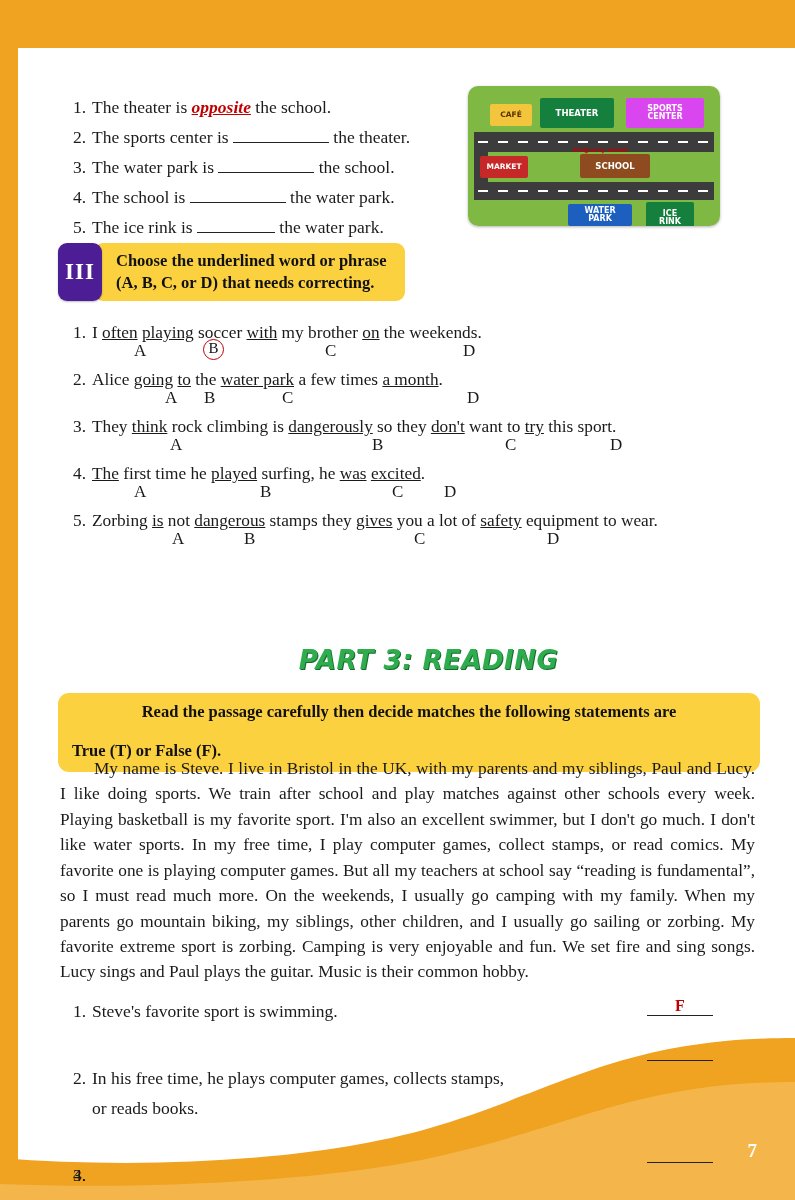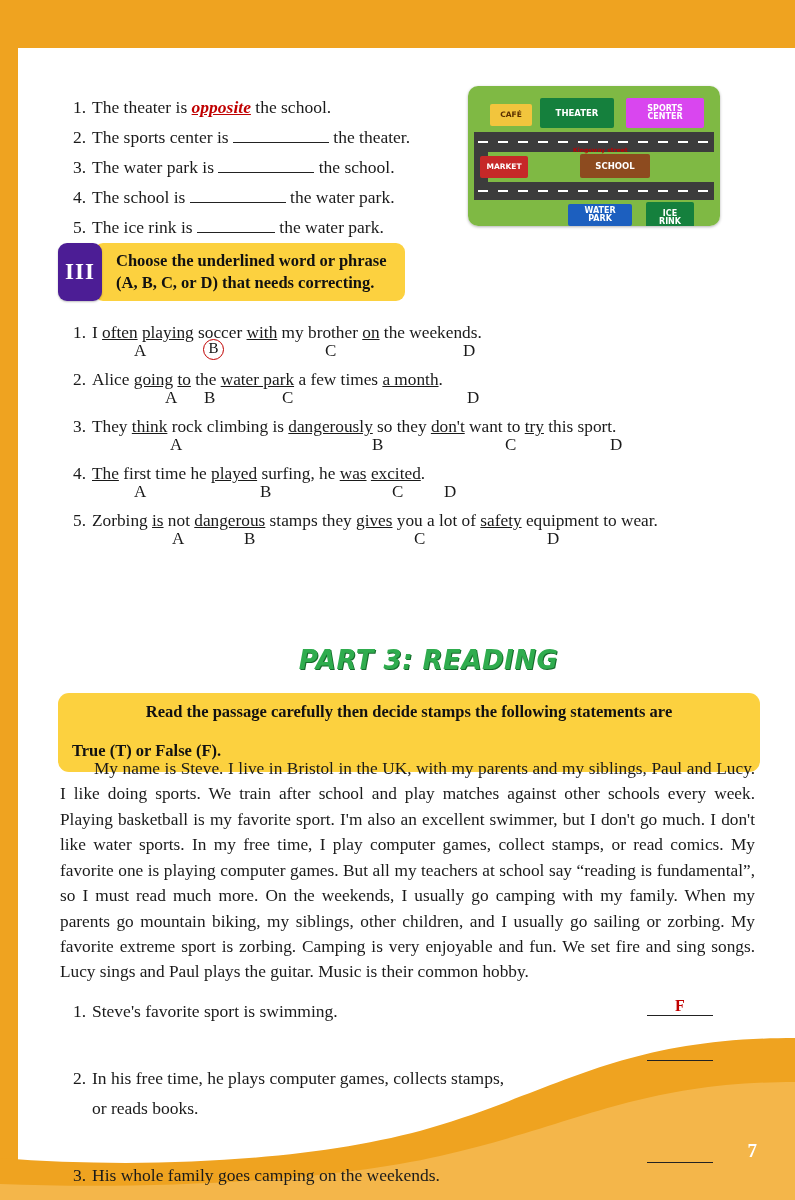--- a/index.html
+++ b/index.html
@@ -400,38 +400,38 @@
           <span style="left:322px">C</span>
           <span style="left:455px">D</span>
         </div>
       </div>
 
     </div>
 
     <div class="part-title">PART 3: READING</div>
 
     <div class="read-pill">
-      <span class="l1">Read the passage carefully then decide stamps the following statements are</span>
+      <span class="l1">Read the passage carefully then decide matches the following statements are</span>
       <span class="l2">True (T) or False (F).</span>
     </div>
 
     <div class="passage">My name is Steve. I live in Bristol in the UK, with my parents and my siblings, Paul and Lucy. I like doing sports. We train after school and play matches against other schools every week. Playing basketball is my favorite sport. I'm also an excellent swimmer, but I don't go much. I don't like water sports. In my free time, I play computer games, collect stamps, or read comics. My favorite one is playing computer games. But all my teachers at school say “reading is fundamental”, so I must read much more. On the weekends, I usually go camping with my family. When my parents go mountain biking, my siblings, other children, and I usually go sailing or zorbing. My favorite extreme sport is zorbing. Camping is very enjoyable and fun. We set fire and sing songs. Lucy sings and Paul plays the guitar. Music is their common hobby.</div>
 
     <ol class="qlist tf">
       <li>
         <span class="num">1.</span><span>Steve's favorite sport is swimming.</span>
         <span class="ansline" style="top:2px;">F</span>
       </li>
       <li style="white-space:pre-line;">
         <span class="num">2.</span><span>In his free time, he plays computer games, collects stamps,
 or reads books.</span>
         <span class="ansline" style="top:27px;"></span>
       </li>
       <li>
-        <span class="num">3.</span><span>His whole family goes camping on the weekends.</span>
+        <span class="num">3.</span>
         <span class="ansline" style="top:2px;"></span>
       </li>
       <li>
         <span class="num">4.</span>
         <span class="ansline" style="top:2px;"></span>
       </li>
 
     </ol>
 
   </div>

